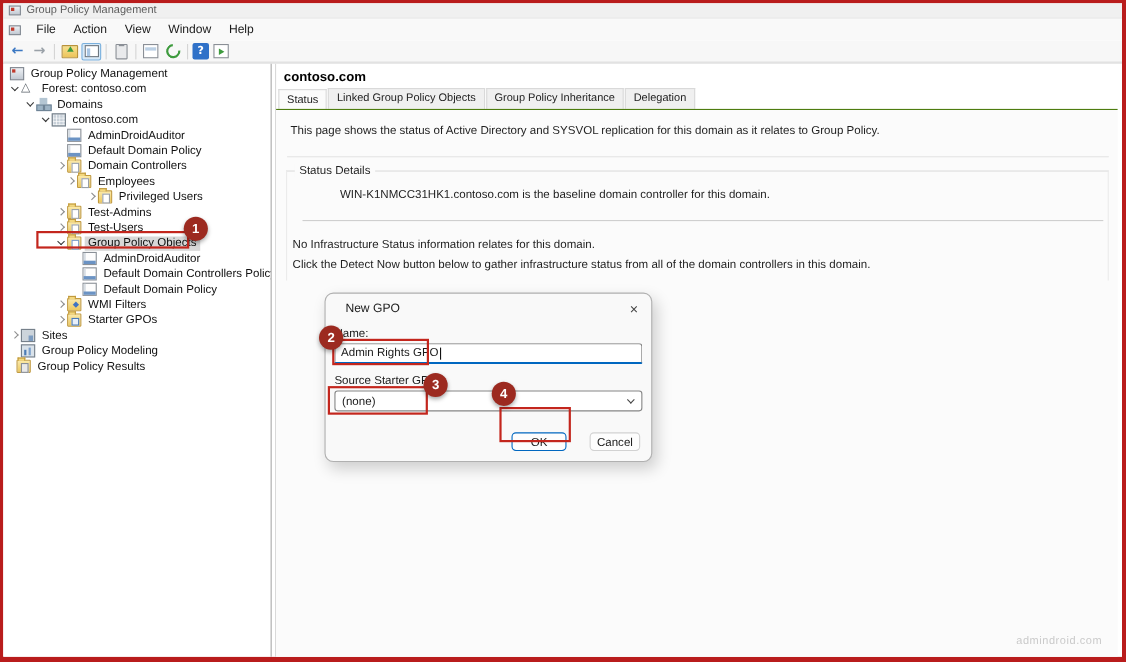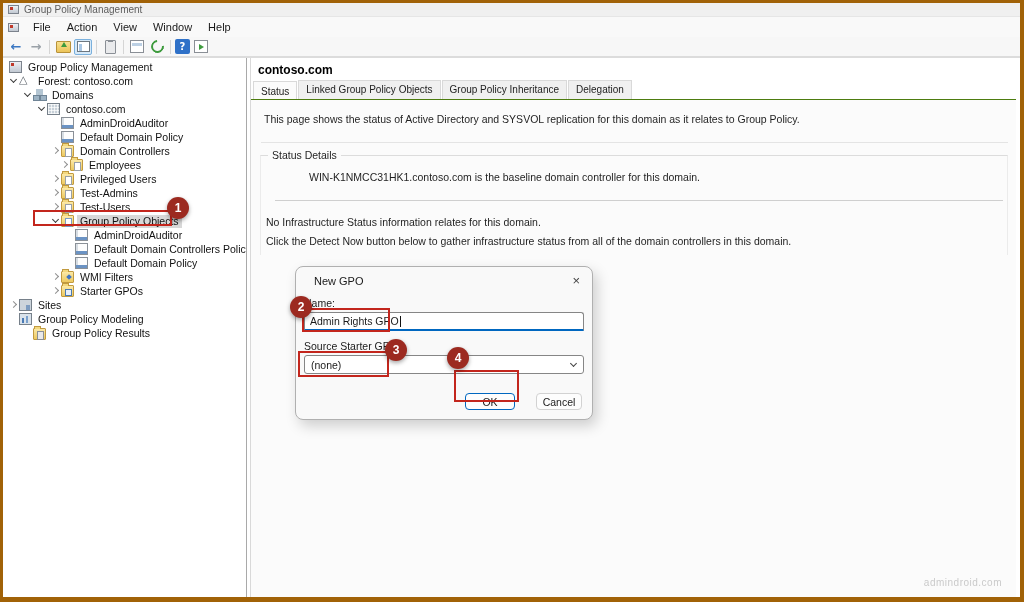--- a/index.html
+++ b/index.html
@@ -1,17 +1,17 @@
 <!DOCTYPE html>
 <html><head>
 <meta charset="utf-8">
 <style>
   * { margin:0; padding:0; box-sizing:border-box; }
   body { font-family:"Liberation Sans","DejaVu Sans",sans-serif; }
-  .page { position:relative; width:1024px; height:602px; background:#a16207; overflow:hidden; }
+  .page { position:relative; width:1024px; height:602px; background:#b91c1c; overflow:hidden; }
   .window { position:absolute; left:3px; top:3px; right:4px; bottom:5px; background:#fff; display:flex; flex-direction:column; }
 
   
   .titlebar { height:14px; background:#f0f0f0; display:flex; align-items:center; padding-left:5px; gap:5px; border-bottom:1px solid #e6e6e6; flex:none; }
   .app-icon { width:11px; height:9px; background:linear-gradient(#eef1f5,#c2c9d2); border:1px solid #7c838d; position:relative; flex:none; }
   .app-icon::after { content:""; position:absolute; left:1px; top:1px; width:3px; height:3px; background:#c0392b; }
   .title-text { font-size:10px; color:#5d5d5d; white-space:nowrap; }
 
   
   .menubar { height:20px; background:#f9f9f9; display:flex; align-items:center; font-size:11px; color:#1a1a1a; padding-left:5px; flex:none; }
@@ -196,21 +196,21 @@
           <div class="trow" style="padding-left: 48px;">
             <span class="chev collapsed"></span>
             <span class="ticon i-ou"></span>
             <span class="tlabel">Domain Controllers</span>
           </div>
           <div class="trow" style="padding-left: 57px;">
             <span class="chev collapsed"></span>
             <span class="ticon i-ou"></span>
             <span class="tlabel">Employees</span>
           </div>
-          <div class="trow" style="padding-left: 48px;">
+          <div class="trow" style="padding-left: 76px;">
             <span class="chev collapsed"></span>
             <span class="ticon i-ou"></span>
             <span class="tlabel">Privileged Users</span>
           </div>
           <div class="trow" style="padding-left: 48px;">
             <span class="chev collapsed"></span>
             <span class="ticon i-ou"></span>
             <span class="tlabel">Test-Admins</span>
           </div>
           <div class="trow" style="padding-left: 48px;">
@@ -251,21 +251,21 @@
           <div class="trow" style="padding-left: 6px;">
             <span class="chev collapsed"></span>
             <span class="ticon i-sites"></span>
             <span class="tlabel">Sites</span>
           </div>
           <div class="trow" style="padding-left: 6px;">
             <span class="chev none"></span>
             <span class="ticon i-modeling"></span>
             <span class="tlabel">Group Policy Modeling</span>
           </div>
-          <div class="trow" style="padding-left: 20px; align-items: flex-end;">
+          <div class="trow" style="padding-left: 2px;">
             <span class="chev none"></span>
             <span class="ticon i-results"></span>
             <span class="tlabel">Group Policy Results</span>
           </div>
       </div>
 
       <div class="splitter"></div>
 
       <div class="rightpane">
         <div class="pane-header">contoso.com</div>

